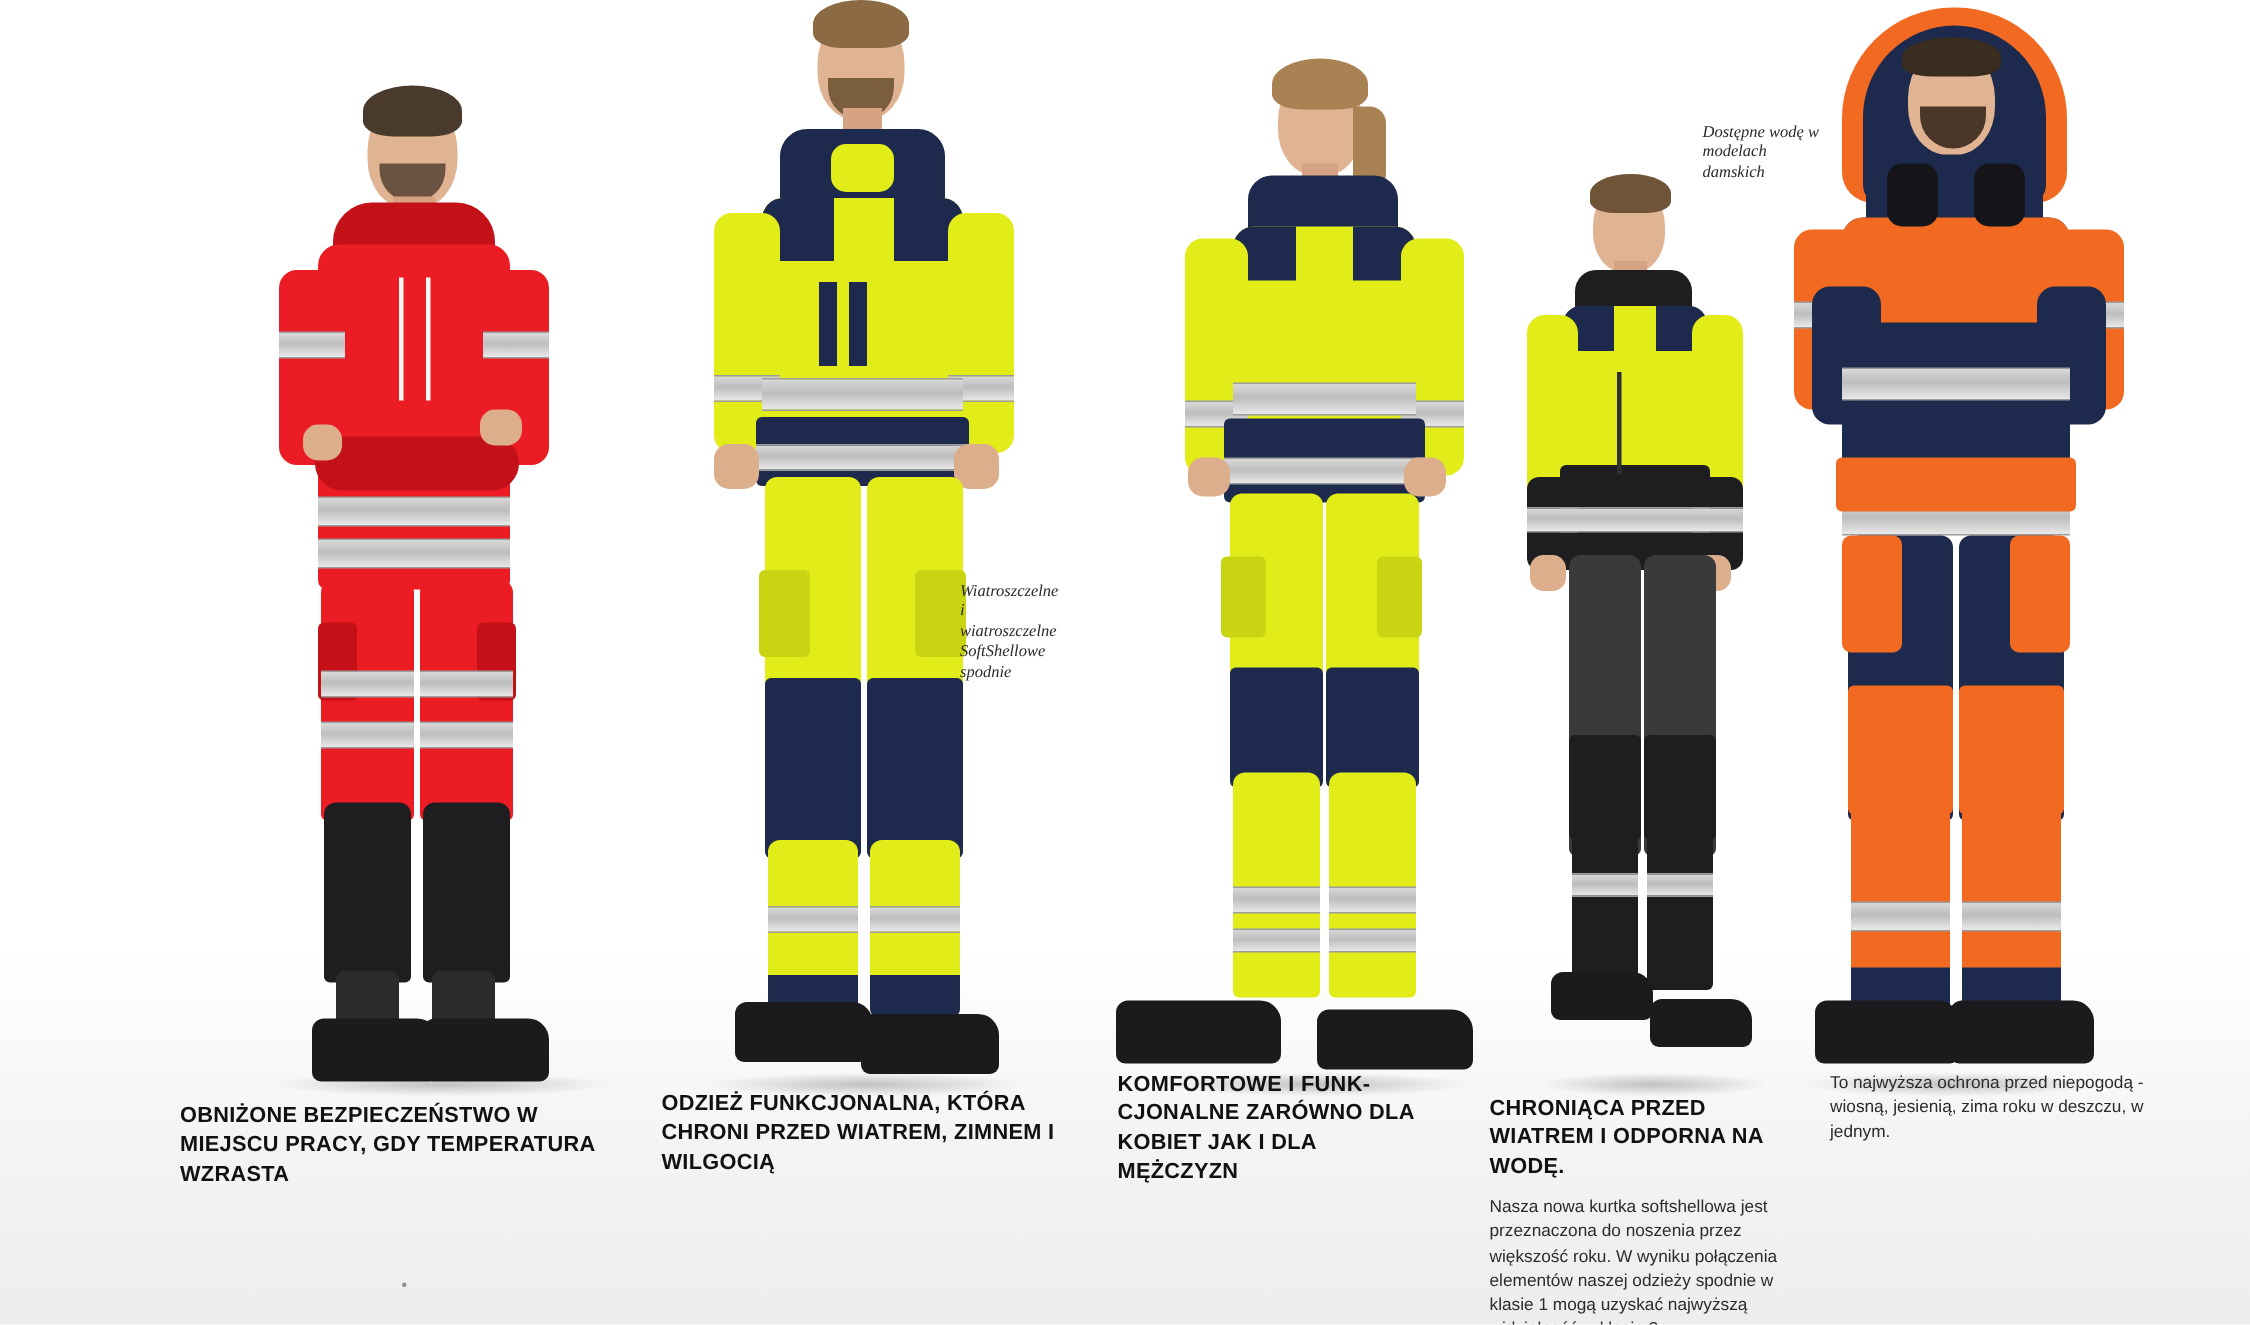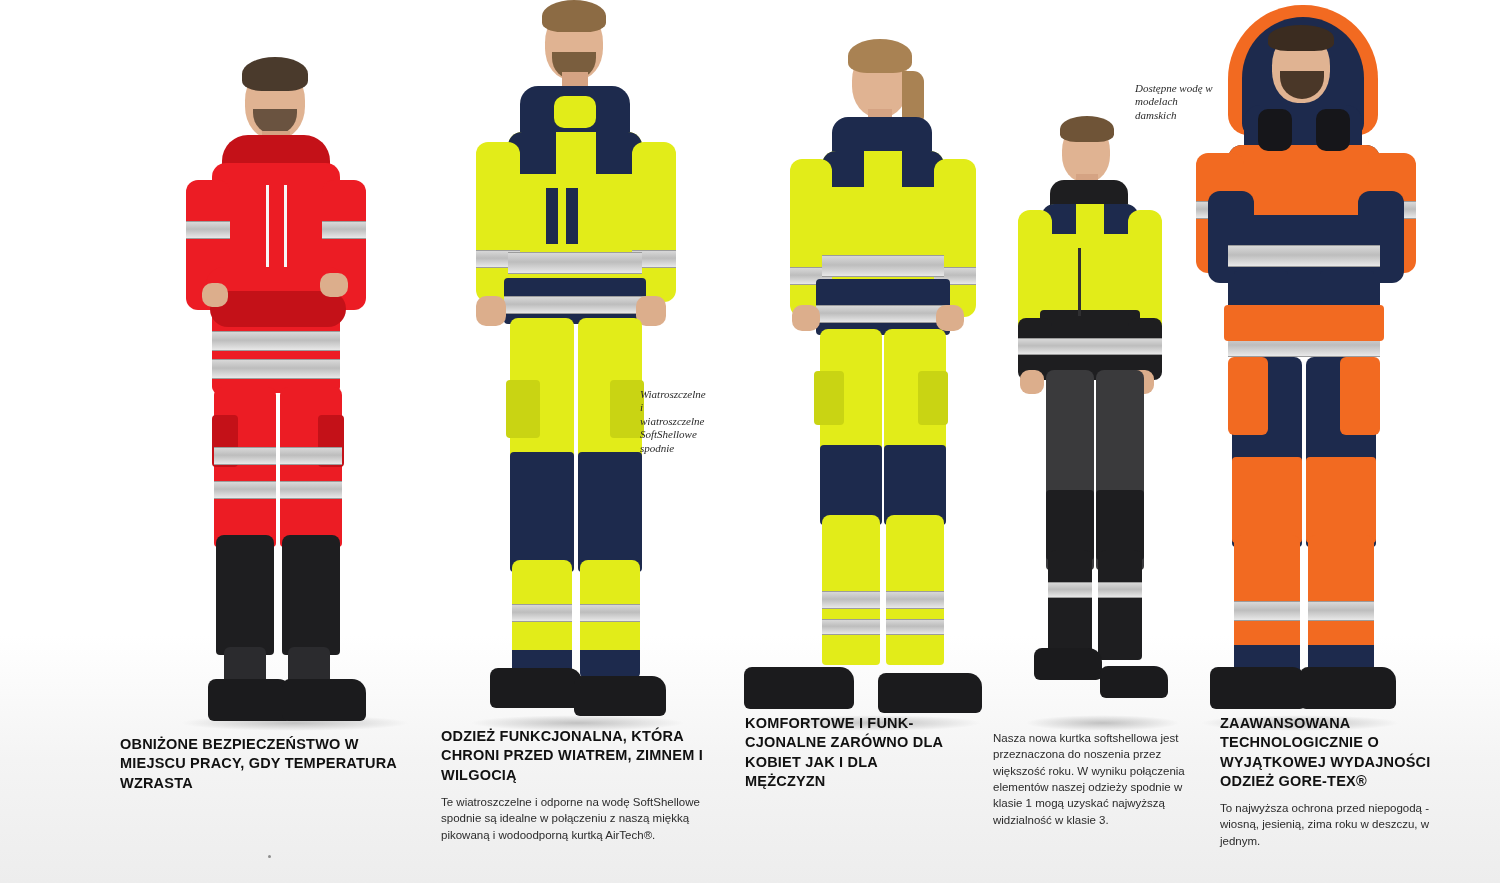--- a/index.html
+++ b/index.html
@@ -362,31 +362,30 @@
 
   <div class="cols">
 
     <div class="col col1">
       <h3>OBNIŻONE BEZPIECZEŃSTWO W MIEJSCU PRACY, GDY TEMPERATURA WZRASTA</h3>
       <span class="tiny-dot" style="left:148px; top:120px;"></span>
     </div>
 
     <div class="col col2">
       <h3>ODZIEŻ FUNKCJONALNA, KTÓRA CHRONI PRZED WIATREM, ZIMNEM I WILGOCIĄ</h3>
-      <p>Te wiatroszczelne i odporne na wodę SoftShellowe spodnie są idealne w połączeniu z naszą miękką pikowaną i wodoodporną kurtką AirTech®.</p>
     </div>
 
     <div class="col col3">
       <h3>KOMFORTOWE I FUNK-CJONALNE ZARÓWNO DLA KOBIET JAK I DLA MĘŻCZYZN</h3>
     </div>
 
     <div class="col col4">
+      <h3>CHRONIĄCA PRZED WIATREM I ODPORNA NA WODĘ.</h3>
       <p>Nasza nowa kurtka softshellowa jest przeznaczona do noszenia przez większość roku. W wyniku połączenia elementów naszej odzieży spodnie w klasie 1 mogą uzyskać najwyższą widzialność w klasie 3.</p>
     </div>
 
     <div class="col col5">
-      <h3>ZAAWANSOWANA TECHNOLOGICZNIE O WYJĄTKOWEJ WYDAJNOŚCI ODZIEŻ GORE-TEX®</h3>
       <p>To najwyższa ochrona przed niepogodą - wiosną, jesienią, zima roku w deszczu, w jednym.</p>
     </div>
 
   </div>
 
 </div>
 
 </body></html>

